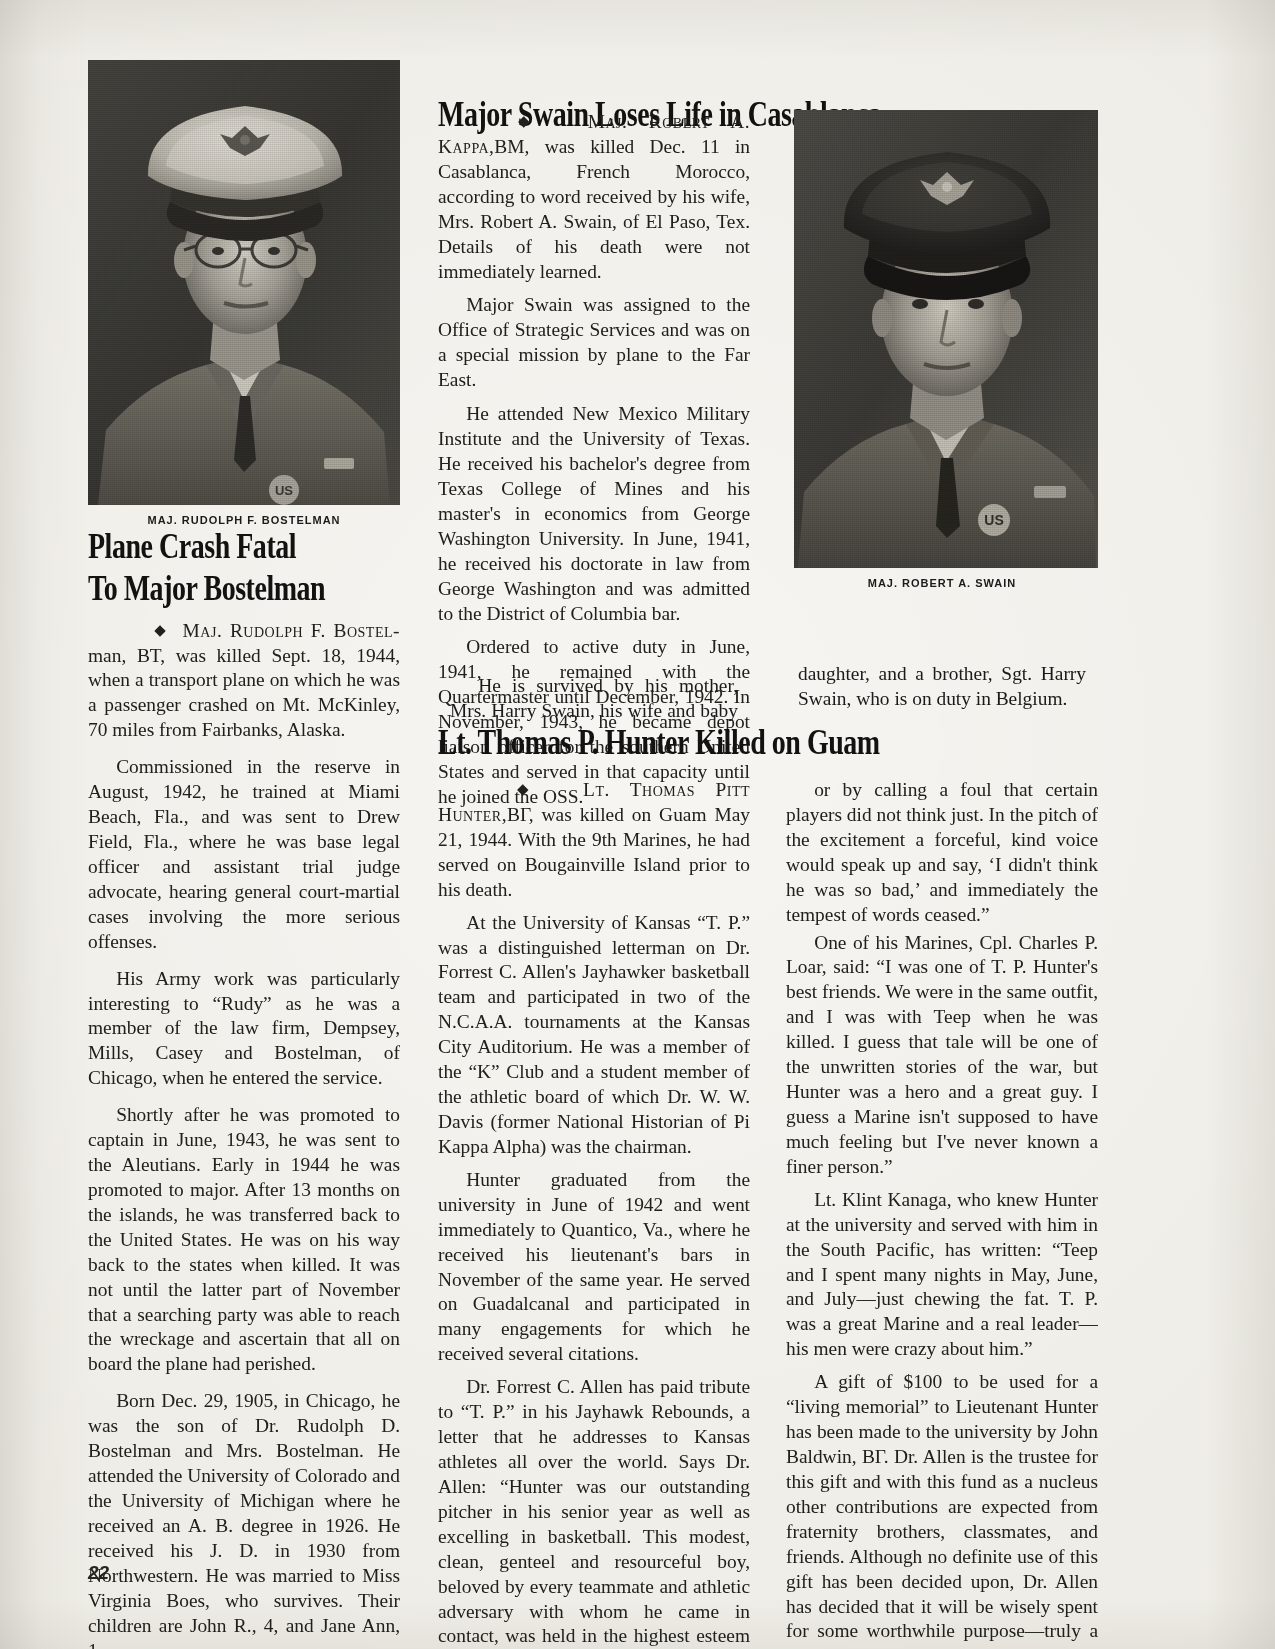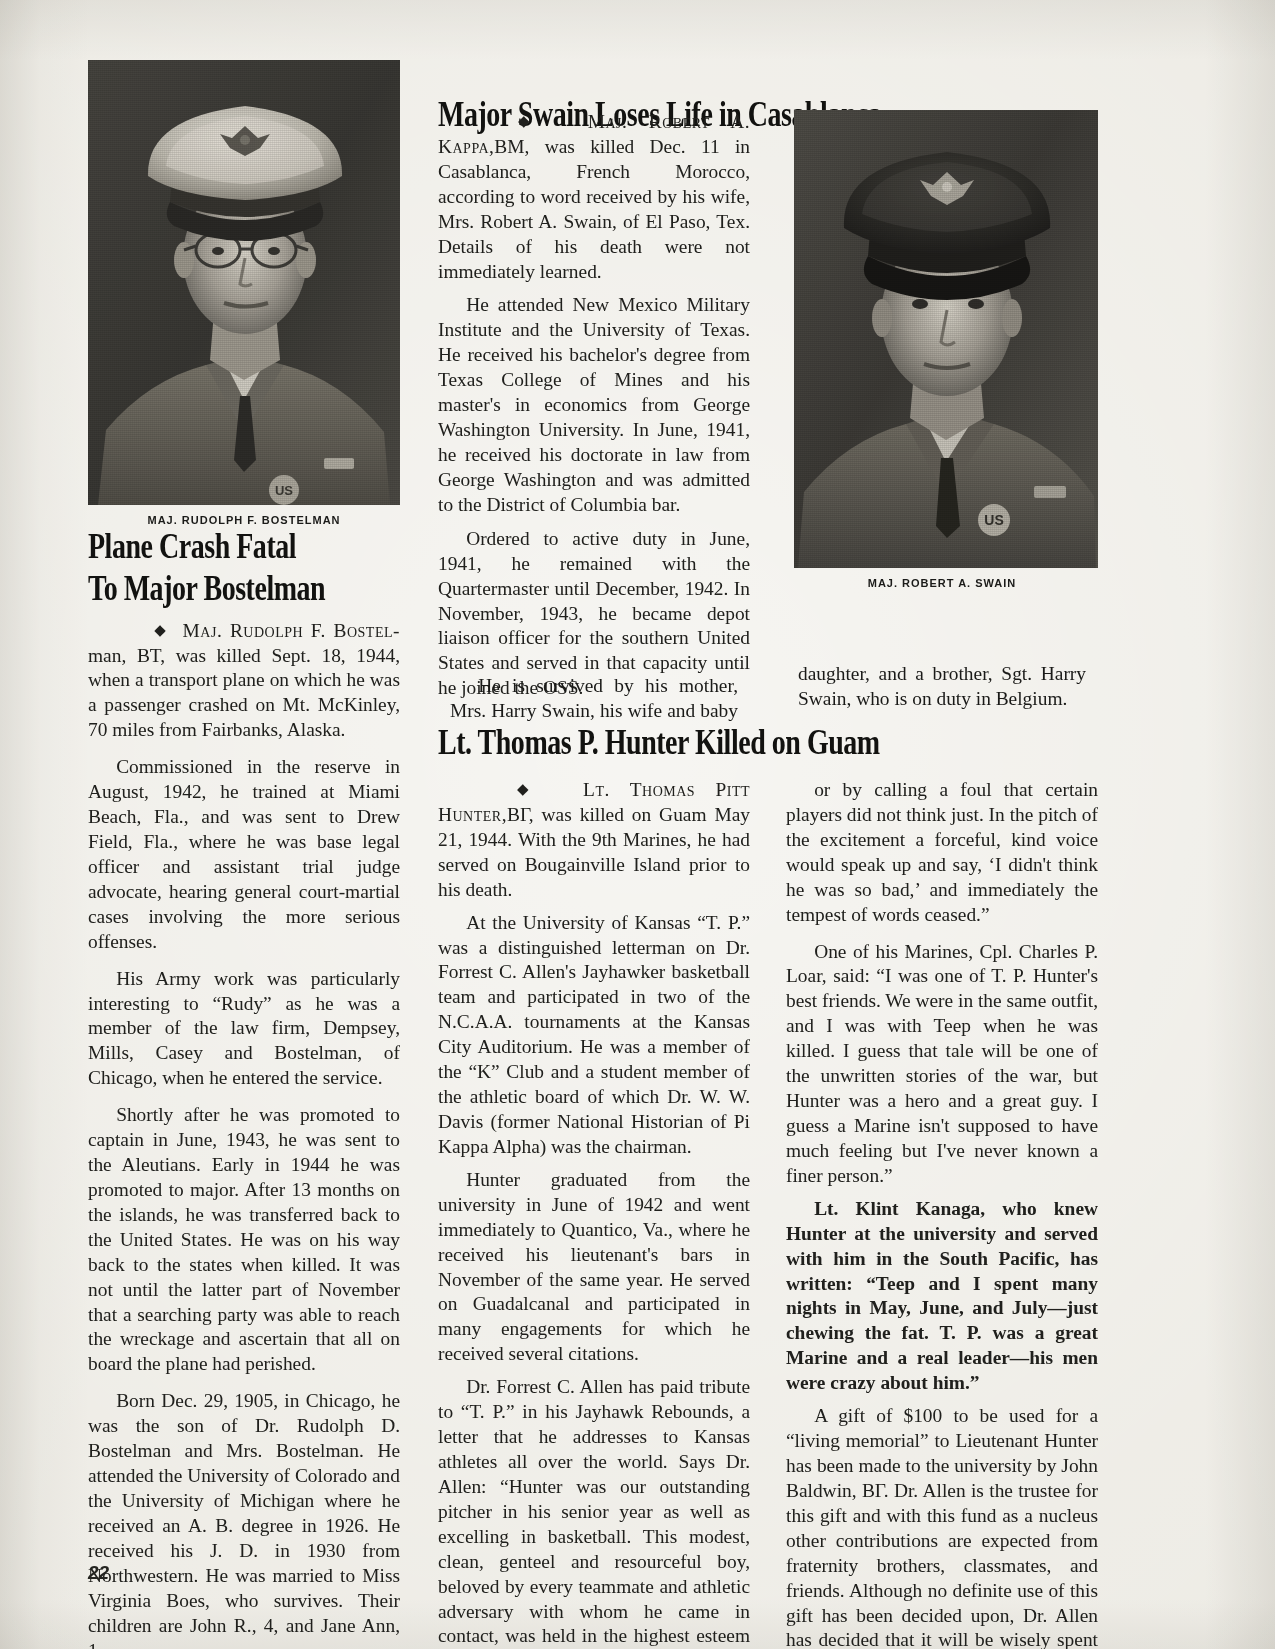--- a/index.html
+++ b/index.html
@@ -229,20 +229,21 @@
     </div>
   </div>
 
   <div style="position:absolute; left:360px; top:26px; width:700px;margin-top:38px;">
     <div class="hl hl-wide">Major Swain Loses Life in Casablanca</div>
   </div>
 
   <div class="col" id="col2" style="top:76px;">
     <div class="body">
       <p class="lead"><span class="lead-pad"></span><span class="dia">◆</span>&nbsp;&nbsp;<span class="sc">Maj. Robert A. Kappa,</span><span>BM, was killed Dec. 11 in Casablanca, French Morocco, according to word received by his wife, Mrs. Robert A. Swain, of El Paso, Tex. Details of his death were not immediately learned.</span></p>
+      <p style="margin-top:9px;">Major Swain was assigned to the Office of Strategic Services and was on a special mission by plane to the Far East.</p>
       <p style="margin-top:9px;">He attended New Mexico Military Institute and the University of Texas. He received his bachelor's degree from Texas College of Mines and his master's in economics from George Washington University. In June, 1941, he received his doctorate in law from George Washington and was admitted to the District of Columbia bar.</p>
       <p style="margin-top:9px;">Ordered to active duty in June, 1941, he remained with the Quartermaster until December, 1942. In November, 1943, he became depot liaison officer for the southern United States and served in that capacity until he joined the OSS.</p>
     </div>
   </div>
 
   <div style="position:absolute; left:708px; top:76px; width:312px;">
     <div class="photo-wrap" style="margin-left:8px;">
       <svg class="photo" width="304" height="458" viewBox="0 0 304 458">
         <defs>
           <radialGradient id="swFace" cx="50%" cy="45%" r="58%">
@@ -323,21 +324,21 @@
       <p class="lead"><span class="lead-pad"></span><span class="dia">◆</span>&nbsp;&nbsp;<span class="sc">Lt. Thomas Pitt Hunter,</span><span>BΓ, was killed on Guam May 21, 1944. With the 9th Marines, he had served on Bougainville Island prior to his death.</span></p>
       <p style="margin-top:8px;">At the University of Kansas “T. P.” was a distinguished letterman on Dr. Forrest C. Allen's Jayhawker basketball team and participated in two of the N.C.A.A. tournaments at the Kansas City Auditorium. He was a member of the “K” Club and a student member of the athletic board of which Dr. W. W. Davis (former National Historian of Pi Kappa Alpha) was the chairman.</p>
       <p style="margin-top:8px;">Hunter graduated from the university in June of 1942 and went immediately to Quantico, Va., where he received his lieutenant's bars in November of the same year. He served on Guadalcanal and participated in many engagements for which he received several citations.</p>
       <p style="margin-top:8px;">Dr. Forrest C. Allen has paid tribute to “T. P.” in his Jayhawk Rebounds, a letter that he addresses to Kansas athletes all over the world. Says Dr. Allen: “Hunter was our outstanding pitcher in his senior year as well as excelling in basketball. This modest, clean, genteel and resourceful boy, beloved by every teammate and athletic adversary with whom he came in contact, was held in the highest esteem by all. He was buoyant, dominant, yet modest and self-effacing. How many times have I heard some of the boys after a hot game regale some official for either failure to call a foul</p>
     </div>
   </div>
 
   <div class="col" style="left:708px; top:744px;">
     <div class="body">
       <p>or by calling a foul that certain players did not think just. In the pitch of the excitement a forceful, kind voice would speak up and say, ‘I didn't think he was so bad,’ and immediately the tempest of words ceased.”</p>
-      <p style="margin-top:12px;">One of his Marines, Cpl. Charles P. Loar, said: “I was one of T. P. Hunter's best friends. We were in the same outfit, and I was with Teep when he was killed. I guess that tale will be one of the unwritten stories of the war, but Hunter was a hero and a great guy. I guess a Marine isn't supposed to have much feeling but I've never known a finer person.”</p>
-      <p style="margin-top:8px;font-weight:bold;">Lt. Klint Kanaga, who knew Hunter at the university and served with him in the South Pacific, has written: “Teep and I spent many nights in May, June, and July—just chewing the fat. T. P. was a great Marine and a real leader—his men were crazy about him.”</p>
+      <p style="margin-top:3px;">One of his Marines, Cpl. Charles P. Loar, said: “I was one of T. P. Hunter's best friends. We were in the same outfit, and I was with Teep when he was killed. I guess that tale will be one of the unwritten stories of the war, but Hunter was a hero and a great guy. I guess a Marine isn't supposed to have much feeling but I've never known a finer person.”</p>
+      <p style="margin-top:8px;">Lt. Klint Kanaga, who knew Hunter at the university and served with him in the South Pacific, has written: “Teep and I spent many nights in May, June, and July—just chewing the fat. T. P. was a great Marine and a real leader—his men were crazy about him.”</p>
       <p style="margin-top:8px;">A gift of $100 to be used for a “living memorial” to Lieutenant Hunter has been made to the university by John Baldwin, BΓ. Dr. Allen is the trustee for this gift and with this fund as a nucleus other contributions are expected from fraternity brothers, classmates, and friends. Although no definite use of this gift has been decided upon, Dr. Allen has decided that it will be wisely spent for some worthwhile purpose—truly a “living memorial.”</p>
     </div>
   </div>
 
   <div class="folio">22</div>
 
 </div>
 
 </body></html>

